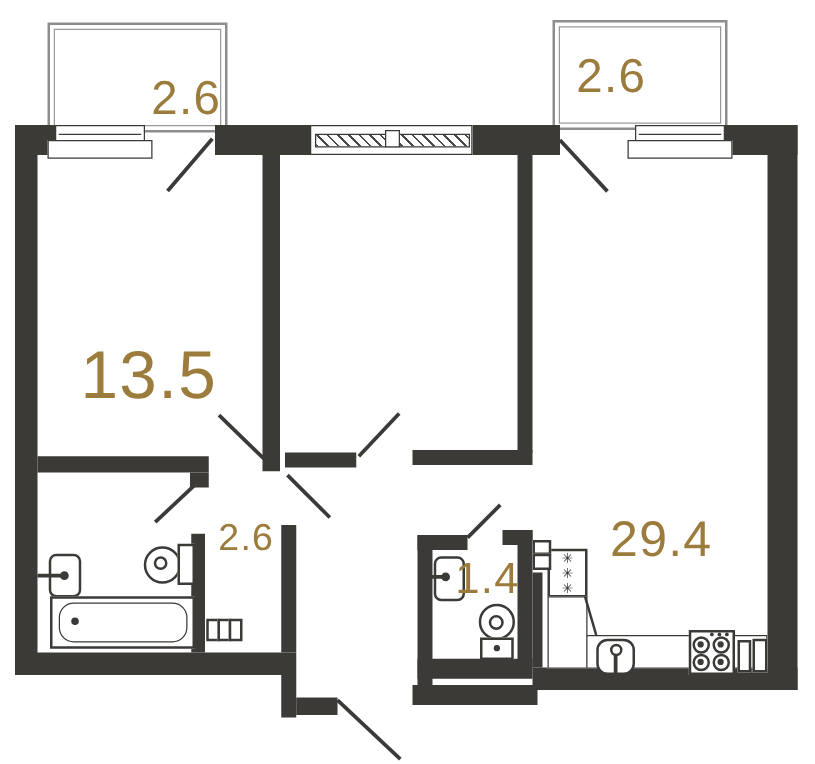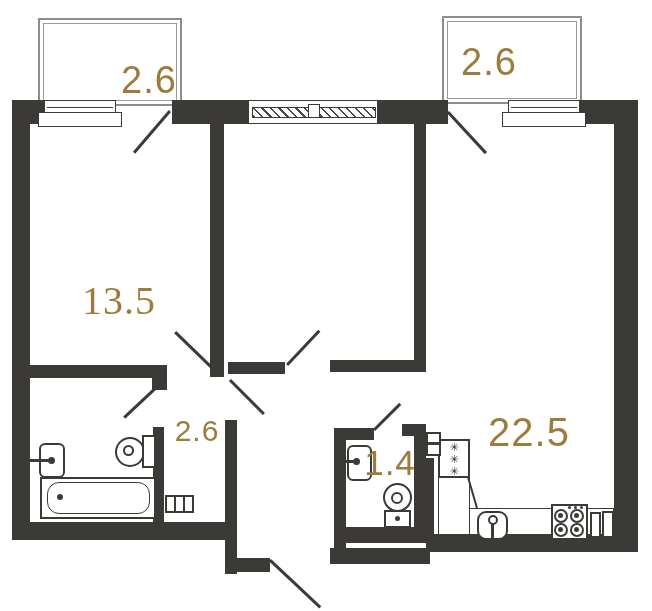--- a/index.html
+++ b/index.html
@@ -138,18 +138,18 @@
   <div class="dot" style="left:558px;top:527px;width:5px;height:5px;"></div>
   <div class="dot" style="left:574px;top:527px;width:5px;height:5px;"></div>
   <div class="dot" style="left:568px;top:506px;width:3px;height:3px;"></div>
   <div class="dot" style="left:574px;top:506px;width:3px;height:3px;"></div>
   <div class="dot" style="left:580px;top:506px;width:3px;height:3px;"></div>
   <div class="fx" style="left:590px;top:512px;width:11px;height:26px;"></div>
   <div class="fx" style="left:602px;top:511px;width:12px;height:27px;"></div>
 
   <div class="area-label" style="left:149px;top:80px;font-size:38px;">2.6</div>
   <div class="area-label" style="left:489px;top:62px;font-size:38px;">2.6</div>
-  <div class="area-label" style="left:119px;top:300px;font-size:40px;font-family:Liberation Serif, serif;">13.5</div>
+  <div class="area-label" style="left:119px;top:300px;font-size:54px;">13.5</div>
   <div class="area-label" style="left:197px;top:431px;font-size:30px;">2.6</div>
   <div class="area-label" style="left:390px;top:463px;font-size:35px;">1.4</div>
-  <div class="area-label" style="left:529px;top:432px;font-size:40px;">22.5</div>
+  <div class="area-label" style="left:529px;top:432px;font-size:40px;">29.4</div>
 
 </div>
 
 </body></html>

